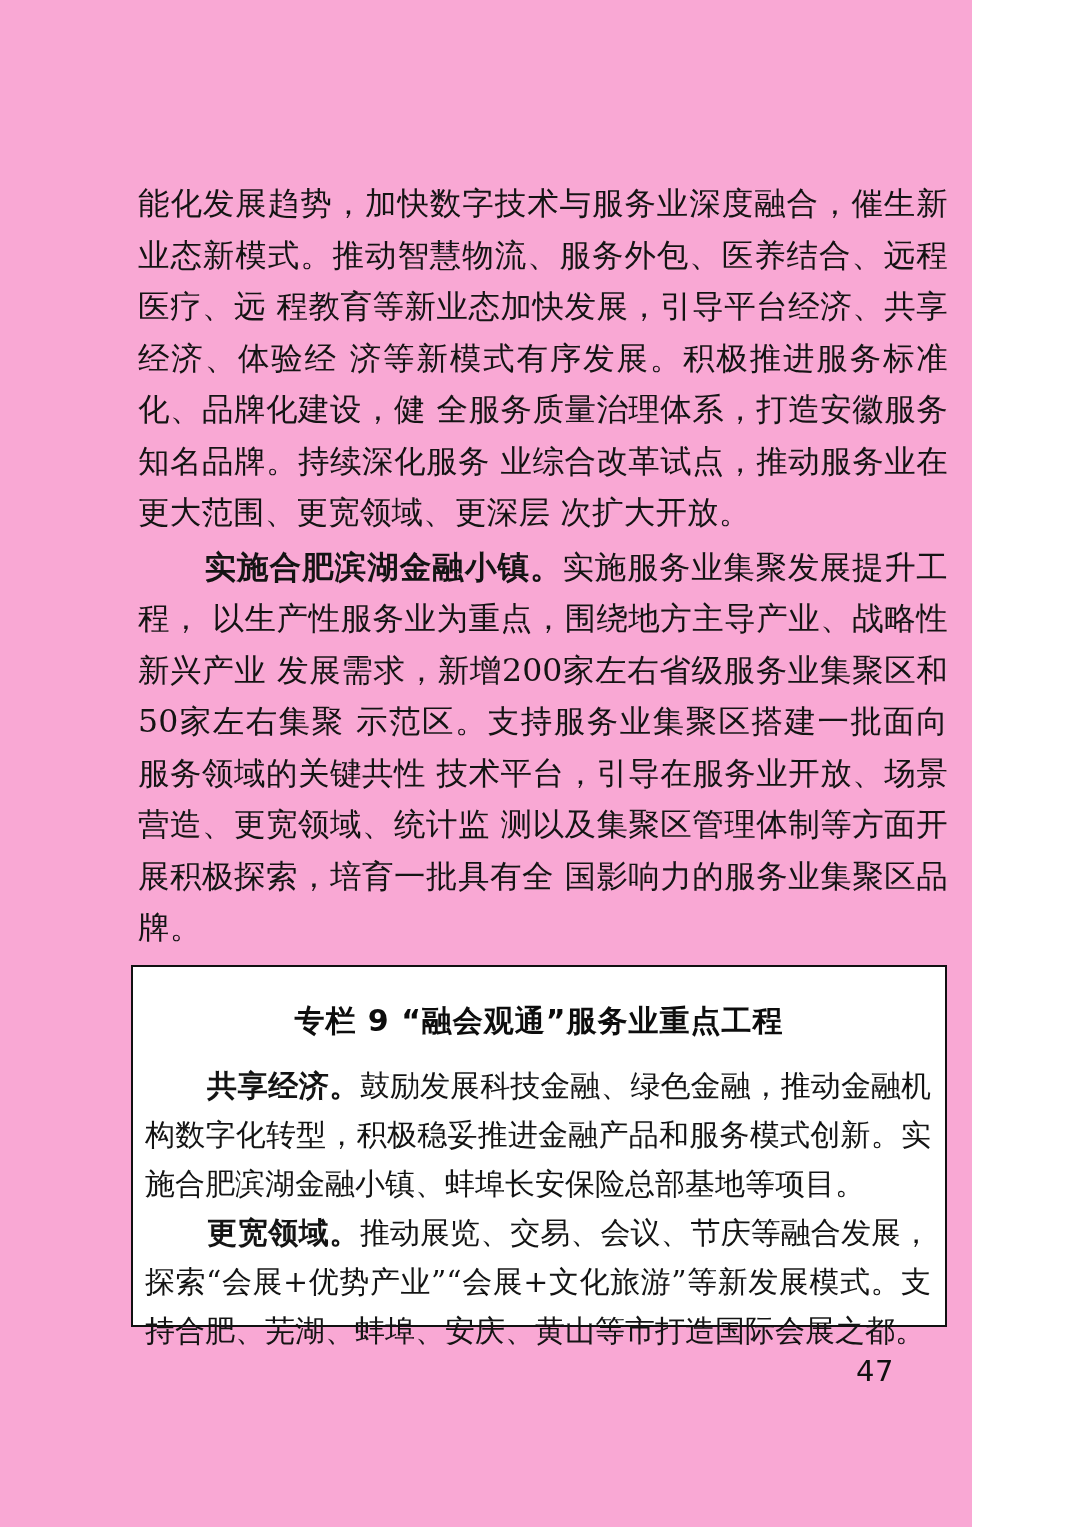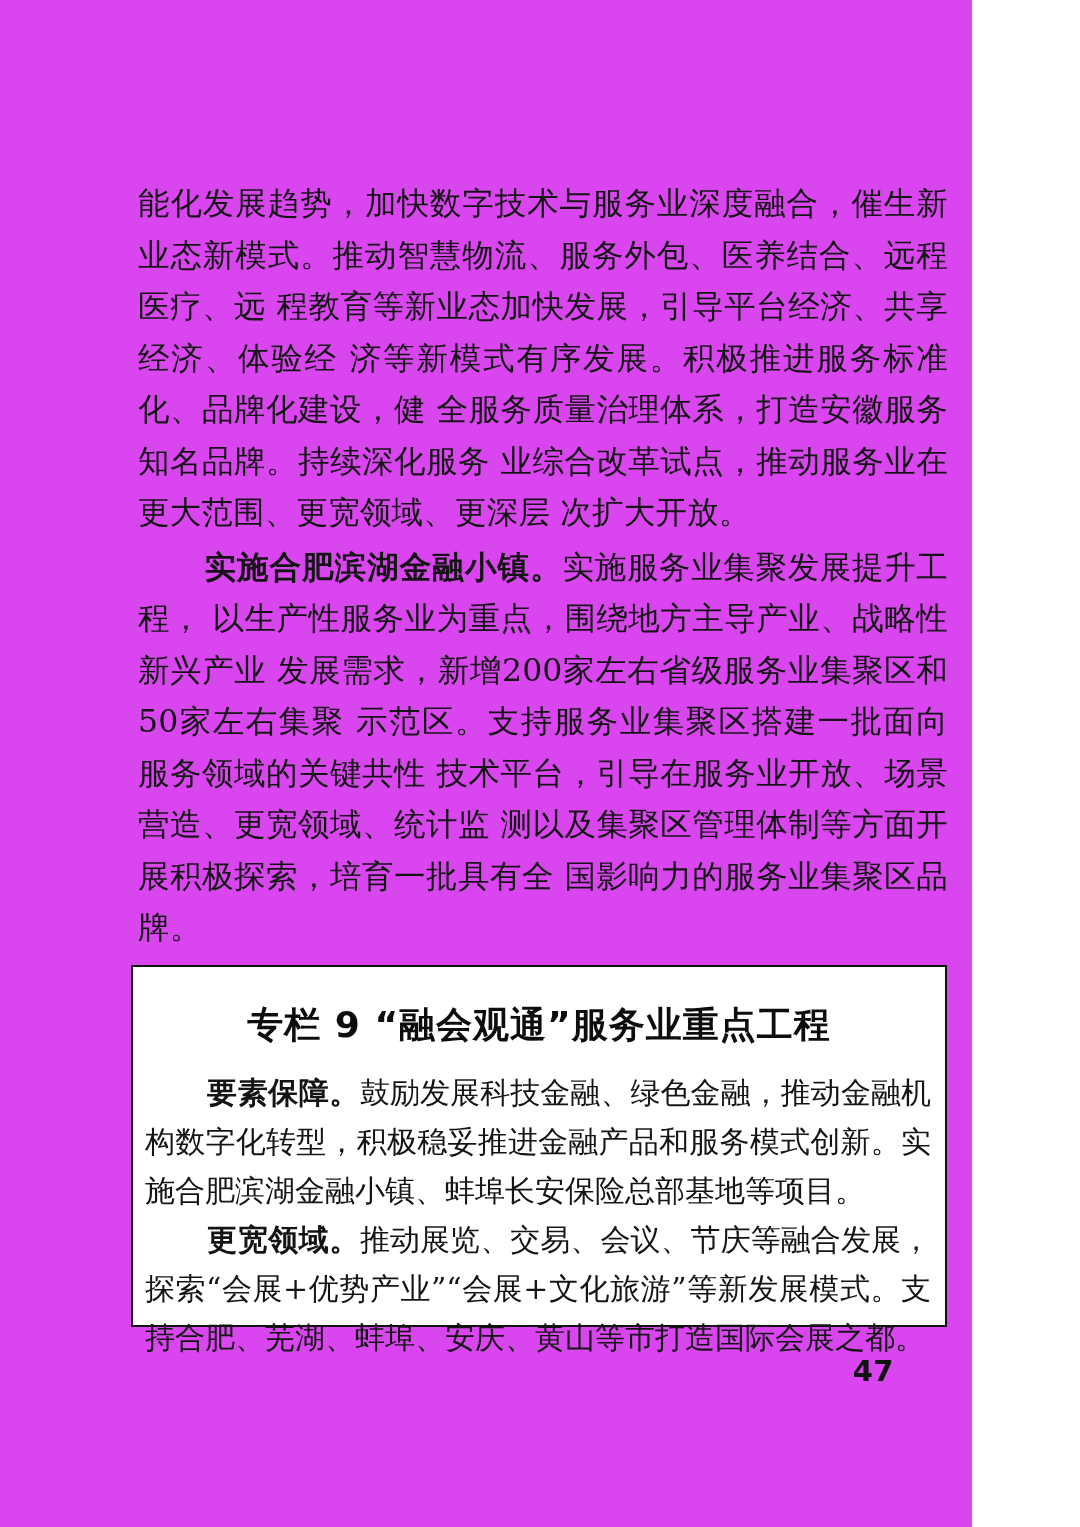--- a/index.html
+++ b/index.html
@@ -8,21 +8,21 @@
     background: #ffffff;
   }
   body {
     font-family: "DejaVu Serif", "Liberation Serif", serif;
     color: #1a1a1a;
   }
   #page {
     position: relative;
     width: 972px;
     height: 1527px;
-    background: #d946ef;
+    background: #f9a8d4;
     overflow: hidden;
   }
 
   
   .body-text {
     position: absolute;
     left: 138px;
     top: 178px;
     width: 810px;
   }
@@ -49,21 +49,21 @@
     width: 816px;
     height: 362px;
     border: 2.5px solid #111111;
     box-sizing: border-box;
     background: #ffffff;
   }
   #feature-box-title {
     text-align: center;
     font-family: "DejaVu Sans", "Liberation Sans", sans-serif;
     font-weight: bold;
-    font-size: 36px;
+    font-size: 30px;
     letter-spacing: 1px;
     color: #0d0d0d;
     margin: 36px 0 0 0;
     line-height: 1.2;
   }
   .box-body {
     padding: 0 14px 0 12px;
   }
   .box-para {
     font-size: 30px;
@@ -77,21 +77,21 @@
   .box-para .indent { display: inline-block; width: 62px; }
   .box-para .lead   { font-weight: bold; letter-spacing: 0.5px; }
 
   
   #page-number {
     position: absolute;
     right: 78px;
     top: 1354px;
     font-family: "DejaVu Sans", "Liberation Sans", sans-serif;
     font-size: 29px;
-    font-weight: 700;
+    font-weight: 400;
     color: #111111;
     letter-spacing: 0.5px;
   }
 </style>
 </head>
 <body>
 
 <div id="page">
 
   <div class="body-text">
@@ -106,21 +106,21 @@
 
   </div>
 
   <div id="feature-box">
 
     <div id="feature-box-title">专栏 9  “融会观通”服务业重点工程</div>
 
     <div class="box-body">
 
       <p class="box-para">
-        <span class="indent"></span><span class="lead">要素保障。</span><span>鼓励发展科技金融、绿色金融，推动金融机构数字化转型，积极稳妥推进金融产品和服务模式创新。实施合肥滨湖金融小镇、蚌埠长安保险总部基地等项目。</span>
+        <span class="indent"></span><span class="lead">共享经济。</span><span>鼓励发展科技金融、绿色金融，推动金融机构数字化转型，积极稳妥推进金融产品和服务模式创新。实施合肥滨湖金融小镇、蚌埠长安保险总部基地等项目。</span>
       </p>
 
       <p class="box-para">
         <span class="indent"></span><span class="lead">更宽领域。</span><span>推动展览、交易、会议、节庆等融合发展，探索“会展+优势产业”“会展+文化旅游”等新发展模式。支持合肥、芜湖、蚌埠、安庆、黄山等市打造国际会展之都。</span>
       </p>
 
     </div>
   </div>
 
   <div id="page-number">47</div>

